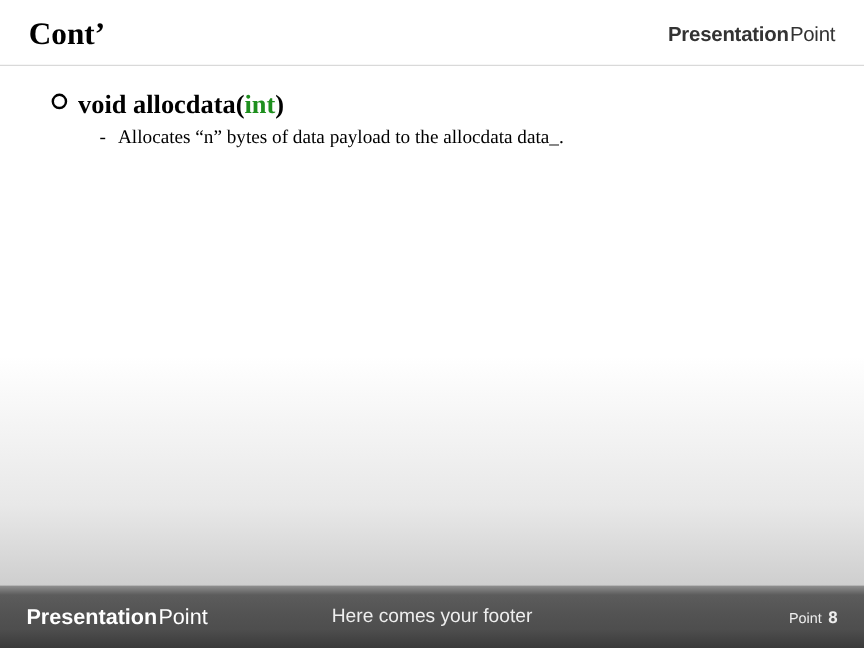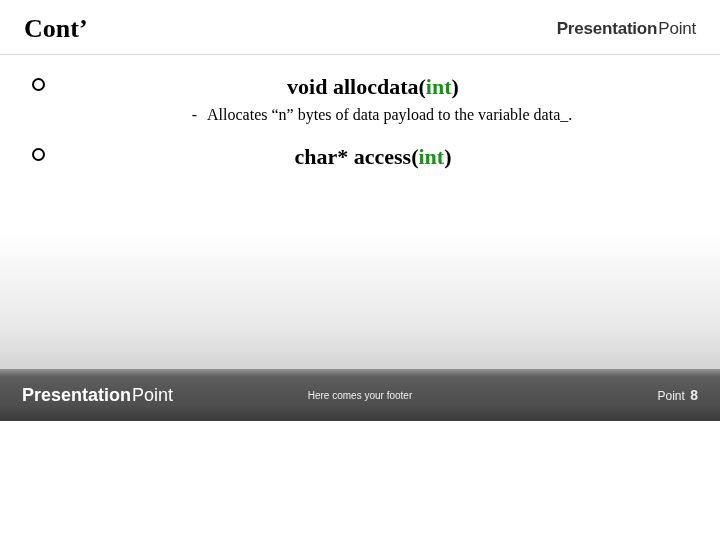--- a/index.html
+++ b/index.html
@@ -1,36 +1,36 @@
 <!DOCTYPE html>
 <html><head>
 <meta charset="utf-8">
 <style>
   * { margin: 0; padding: 0; box-sizing: border-box; }
   html, body { width: 720px; height: 540px; overflow: hidden; font-family: "Times New Roman", Times, serif; }
   .slide {
-    width: 720px; height: 421px; position: relative;
+    width: 720px; height: 540px; position: relative;
     background: linear-gradient(180deg, #ffffff 0%, #ffffff 55%, #e8e8e8 78%, #cfcfcf 90%, #bdbdbd 100%);
     color: #000;
   }
   .header {
     display: flex; justify-content: space-between; align-items: center;
     padding: 14px 24px 10px 24px;
     border-bottom: 1px solid rgba(0,0,0,0.15);
   }
   .title { font-size: 26px; font-weight: bold; }
   .brand-top {
     font-family: Arial, Helvetica, sans-serif;
     font-size: 17px; color: #333; letter-spacing: -0.2px;
     display: flex; align-items: baseline;
   }
   .brand-top .pres { font-weight: 600; }
   .brand-top .point { font-weight: 300; margin-left: 1px; }
 
-  .content { padding: 18px 28px 0 32px; text-align: center; }
+  .content { padding: 18px 28px 0 43px; }
 
   .item { margin-bottom: 6px; }
   .sig {
     position: relative;
     padding-left: 22px;
     font-size: 22px;
     line-height: 1.3;
   }
   .sig .bullet {
     position: absolute; left: 0; top: 5px;
@@ -57,21 +57,21 @@
     padding: 0 22px;
     color: #fff;
     font-family: Arial, Helvetica, sans-serif;
   }
   .brand-bottom { font-size: 18px; display: flex; align-items: baseline; }
   .brand-bottom .pres { font-weight: 600; }
   .brand-bottom .point { font-weight: 300; margin-left: 1px; }
 
   .footer-center {
     position: absolute; left: 50%; transform: translateX(-50%);
-    font-size: 10px; color: #eee;
+    font-size: 16px; color: #eee;
   }
   .footer-right { font-size: 12px; color: #eee; }
   .footer-right .pageno { font-weight: bold; font-size: 14px; margin-left: 2px; }
 </style>
 </head>
 <body>
 
 <div class="slide">
 
   <div class="header">
@@ -83,32 +83,28 @@
   </div>
 
   <div class="content">
 
     <div class="item">
       <div class="sig">
         <span class="bullet"></span>
         <span class="kw">void</span><span class="nm"> allocdata(</span><span class="tp">int</span><span class="pn">)</span>
       </div>
       <div class="desc">
-        <span class="dash">-  </span><span>Allocates “n” bytes of data payload to the variable data_.</span>
+        <span class="dash">-  </span><span>Allocates “n” bytes of data payload to the allocdata data_.</span>
       </div>
     </div>
 
     <div class="item">
     </div>
 
     <div class="item">
-      <div class="sig">
-        <span class="bullet"></span>
-        <span class="kw">char</span><span class="nm">* access(</span><span class="tp">int</span><span class="pn">)</span>
-      </div>
     </div>
 
   </div>
 
   <div class="footer-band">
     <div class="brand-bottom">
       <span class="pres">Presentation</span>
       <span class="point">Point</span>
     </div>
     <div class="footer-center">Here comes your footer</div>

